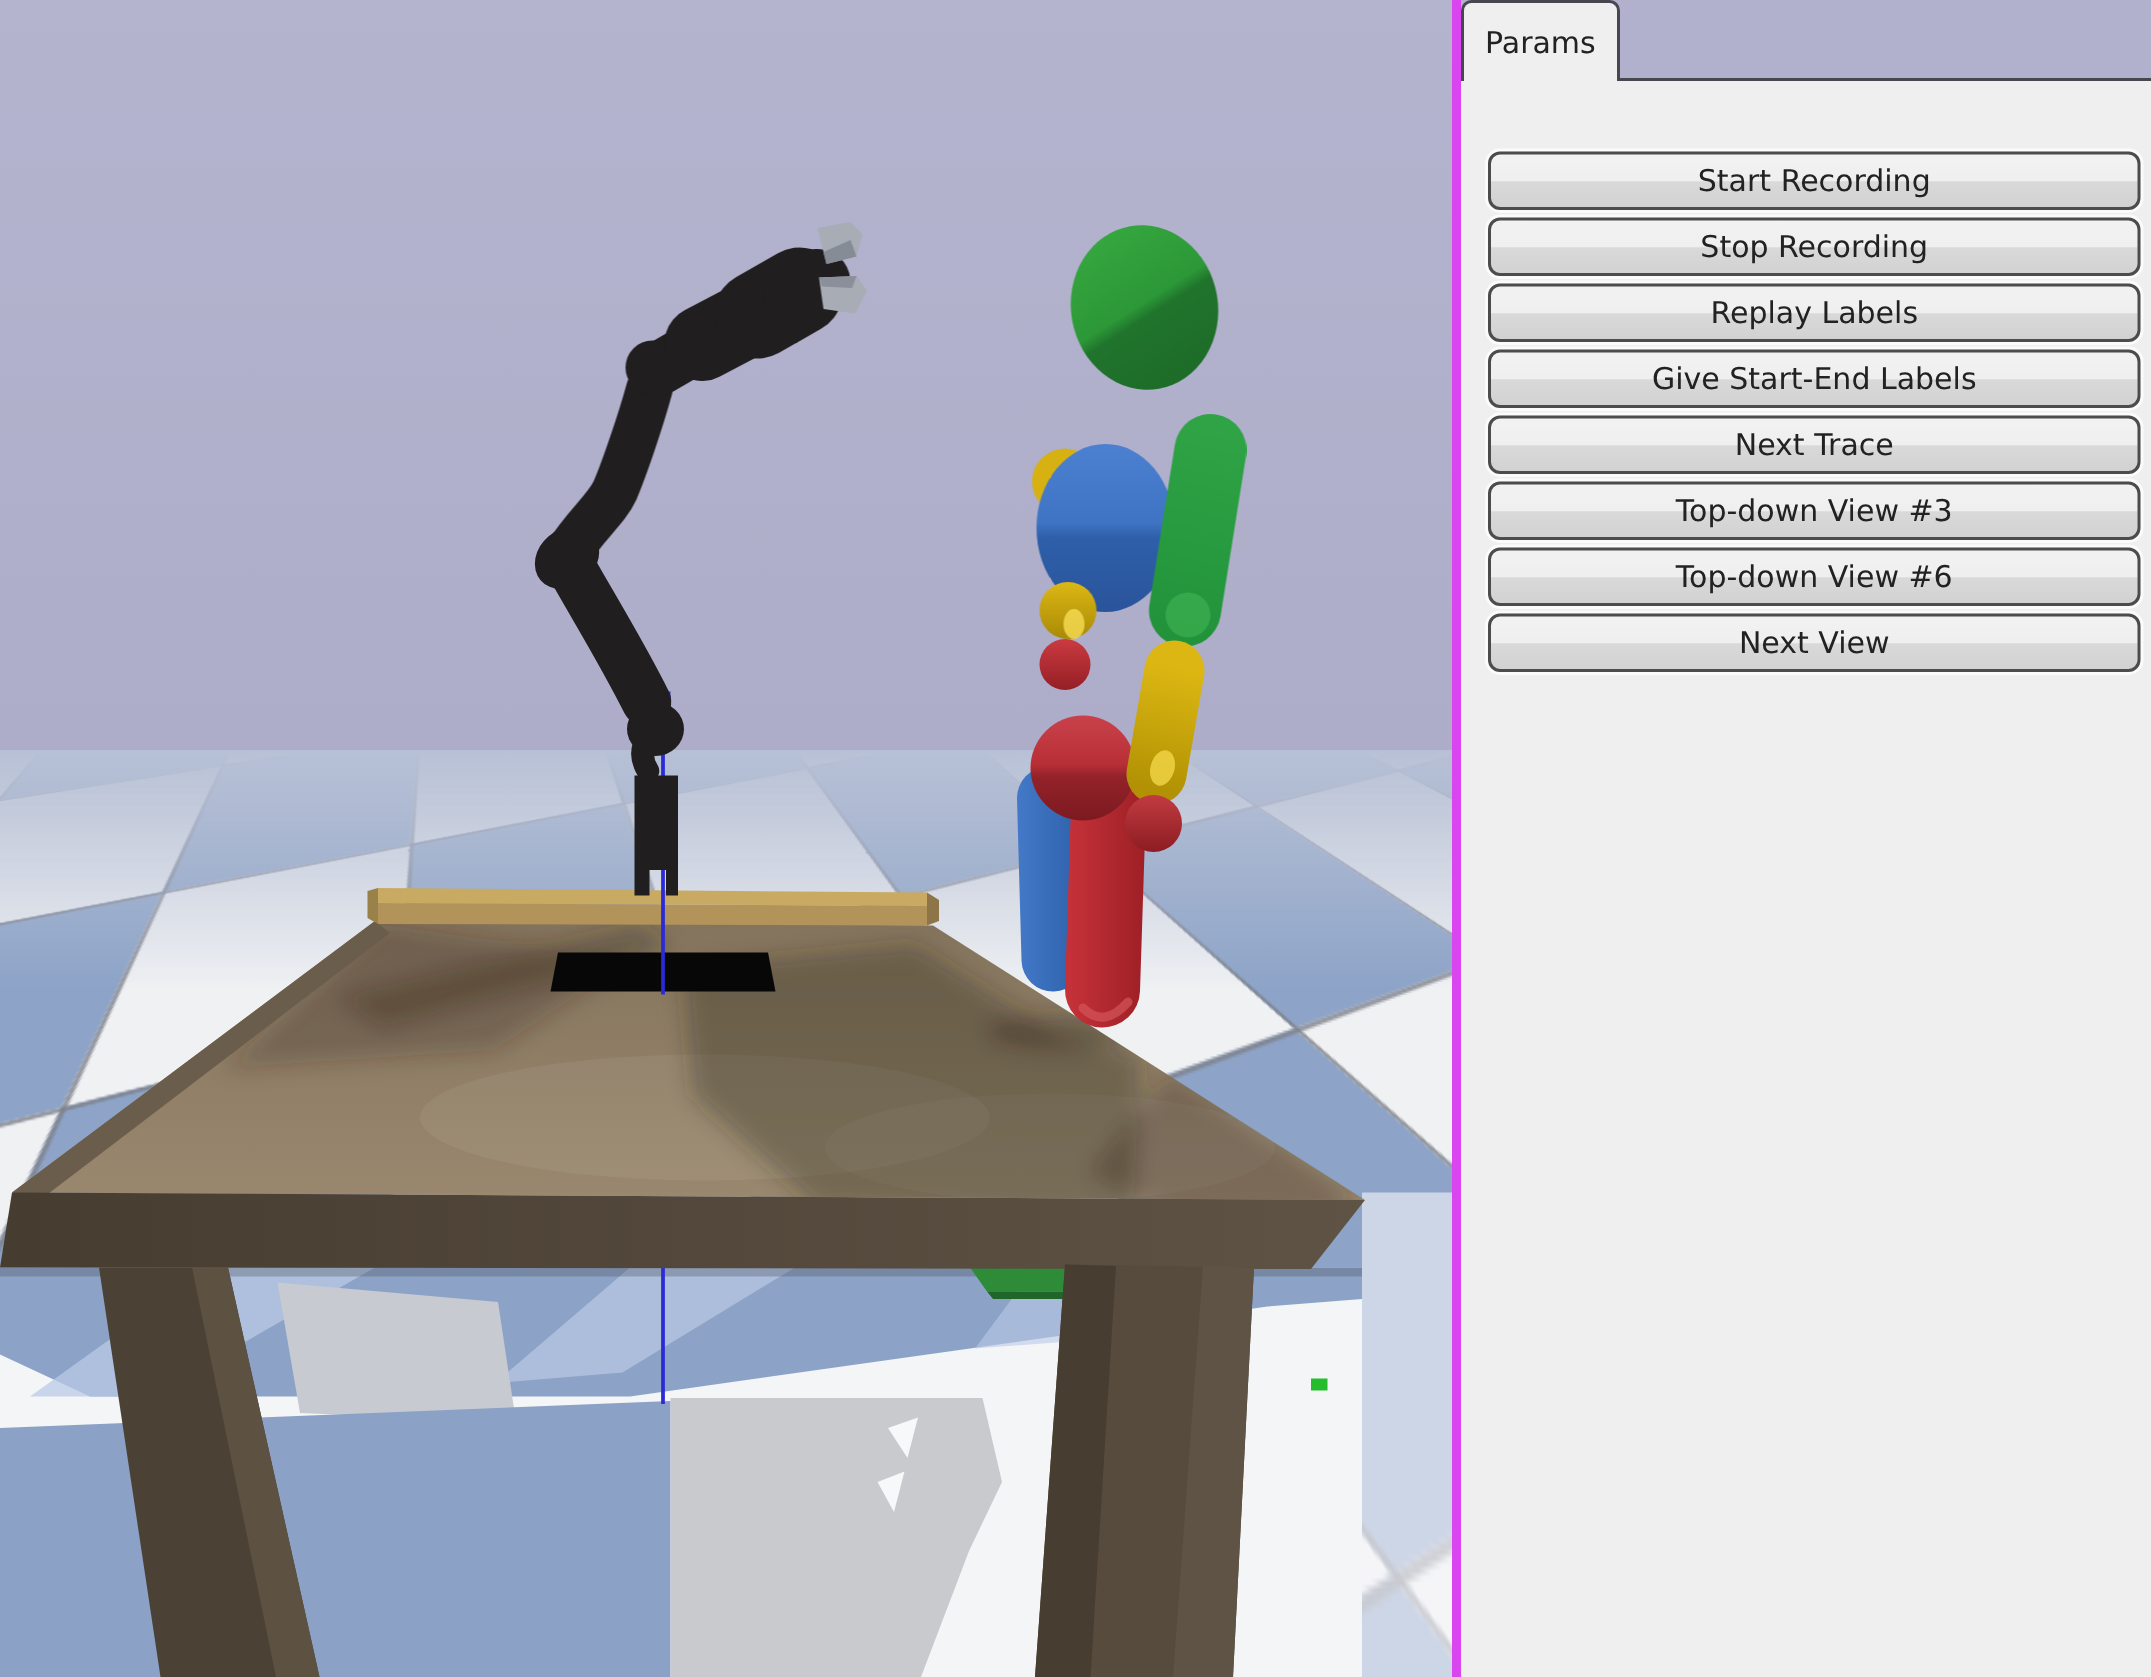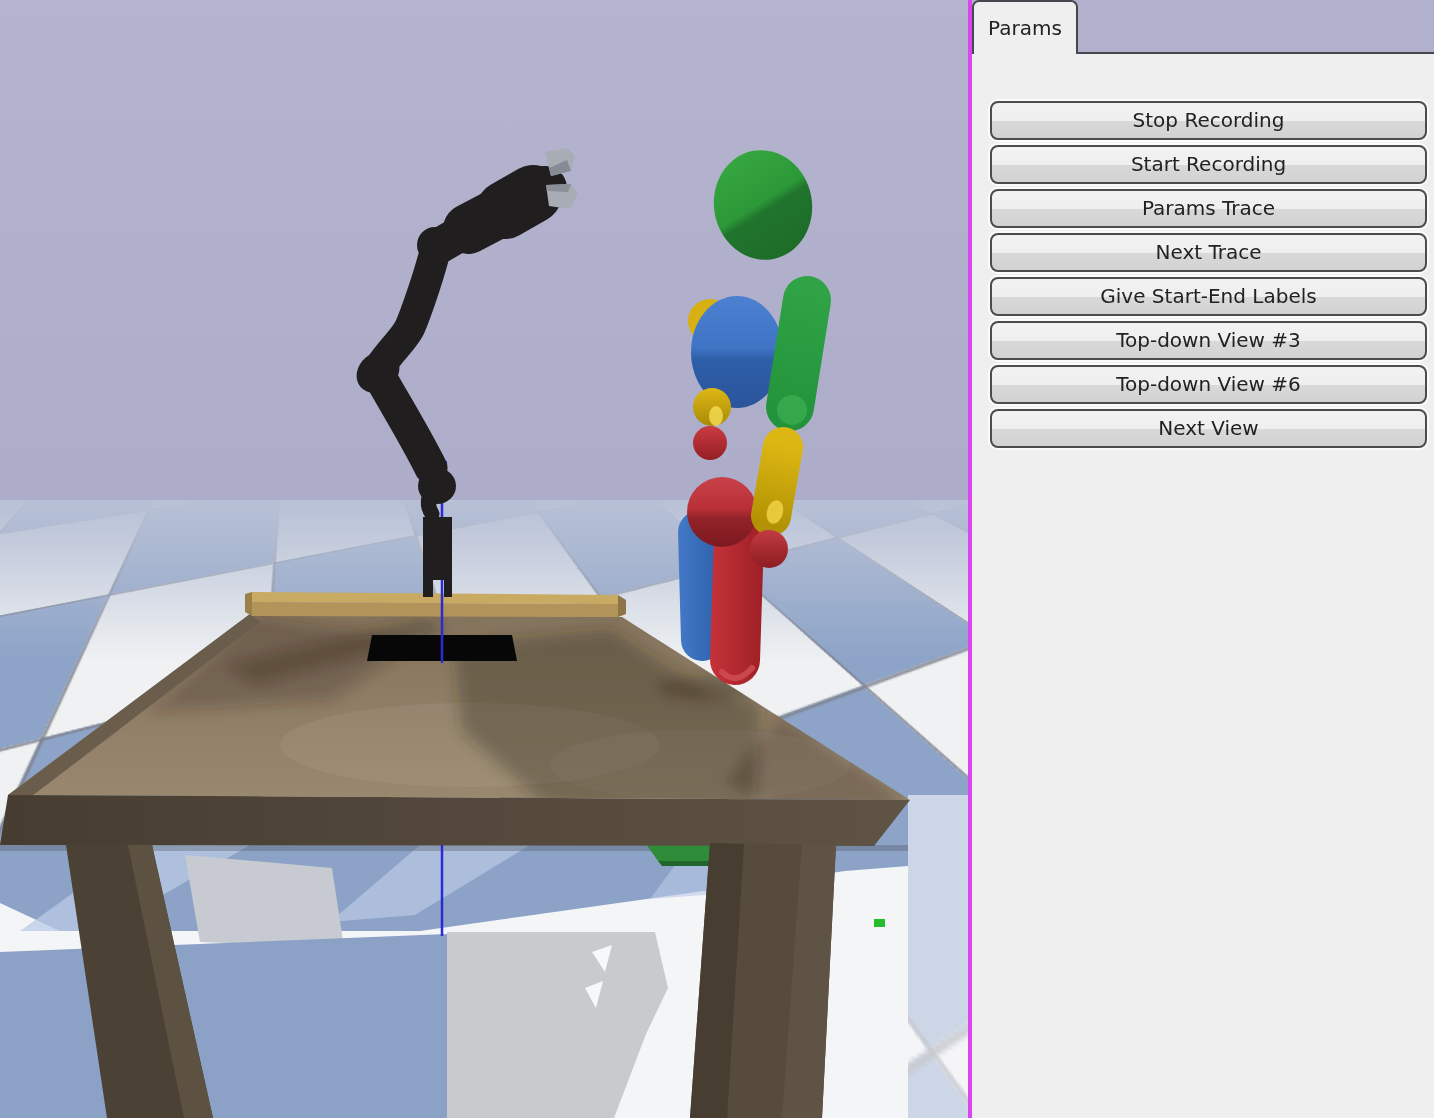--- a/index.html
+++ b/index.html
@@ -17,21 +17,21 @@
        background-image:
          repeating-linear-gradient(rgba(125,128,138,.8) 0 2px, transparent 2px 120px),
          repeating-linear-gradient(90deg, rgba(125,128,138,.8) 0 2px, transparent 2px 120px),
          conic-gradient(#8da4c8 0 25%, #eff1f3 0 50%, #8da4c8 0 75%, #eff1f3 0);
        background-size:120px 120px,120px 120px,240px 240px;}
   .haze{position:absolute;left:0;top:500px;width:968px;height:160px;
        background:linear-gradient(#b7c0d5 0%, rgba(183,192,213,.8) 25%, rgba(183,192,213,0) 100%);}
   .scene-svg{position:absolute;left:0;top:0;width:968px;height:1118px;}
   
   .panel{position:absolute;left:968px;top:0;width:466px;height:1118px;
-       border-left:4px solid #d946ef;box-sizing:border-box;background:#efefef;}
+       border-left:6px solid #d946ef;box-sizing:border-box;background:#efefef;}
   .tabbar{position:absolute;left:0;top:0;right:0;height:52px;background:#b2b1cd;
        border-bottom:2px solid #47474f;}
   .tab{position:absolute;left:0;top:0;width:106px;height:54px;background:#efefef;
        border:2px solid #47474f;border-bottom:none;border-radius:7px 7px 0 0;
        box-sizing:border-box;z-index:2;display:flex;align-items:center;}
   .tab span{font-size:20px;color:#222;padding-left:14px;}
   .panel-body{position:absolute;left:0;top:54px;right:0;bottom:0;background:#efefef;}
   .btn{height:39px;margin:0 7px 5px 18px;border:2px solid #4c4c4c;border-radius:8px;
        background:linear-gradient(#f2f2f2 0%,#efefef 50%,#d9d9d9 52%,#d2d2d2 100%);
        box-shadow:0 0 0 2px #fbfbfb;box-sizing:border-box;
@@ -216,23 +216,23 @@
     </svg>
   </div>
 
   <div class="panel">
     <div class="tabbar">
       <div class="tab">
         <span>Params</span>
       </div>
     </div>
     <div class="panel-body">
+      <div class="btn">Start Recording</div>
       <div class="btn">Stop Recording</div>
-      <div class="btn">Start Recording</div>
-      <div class="btn">Params Trace</div>
+      <div class="btn">Replay Labels</div>
+      <div class="btn">Give Start-End Labels</div>
       <div class="btn">Next Trace</div>
-      <div class="btn">Give Start-End Labels</div>
       <div class="btn">Top-down View #3</div>
       <div class="btn">Top-down View #6</div>
       <div class="btn">Next View</div>
     </div>
   </div>
 </div>
 
 </body></html>

